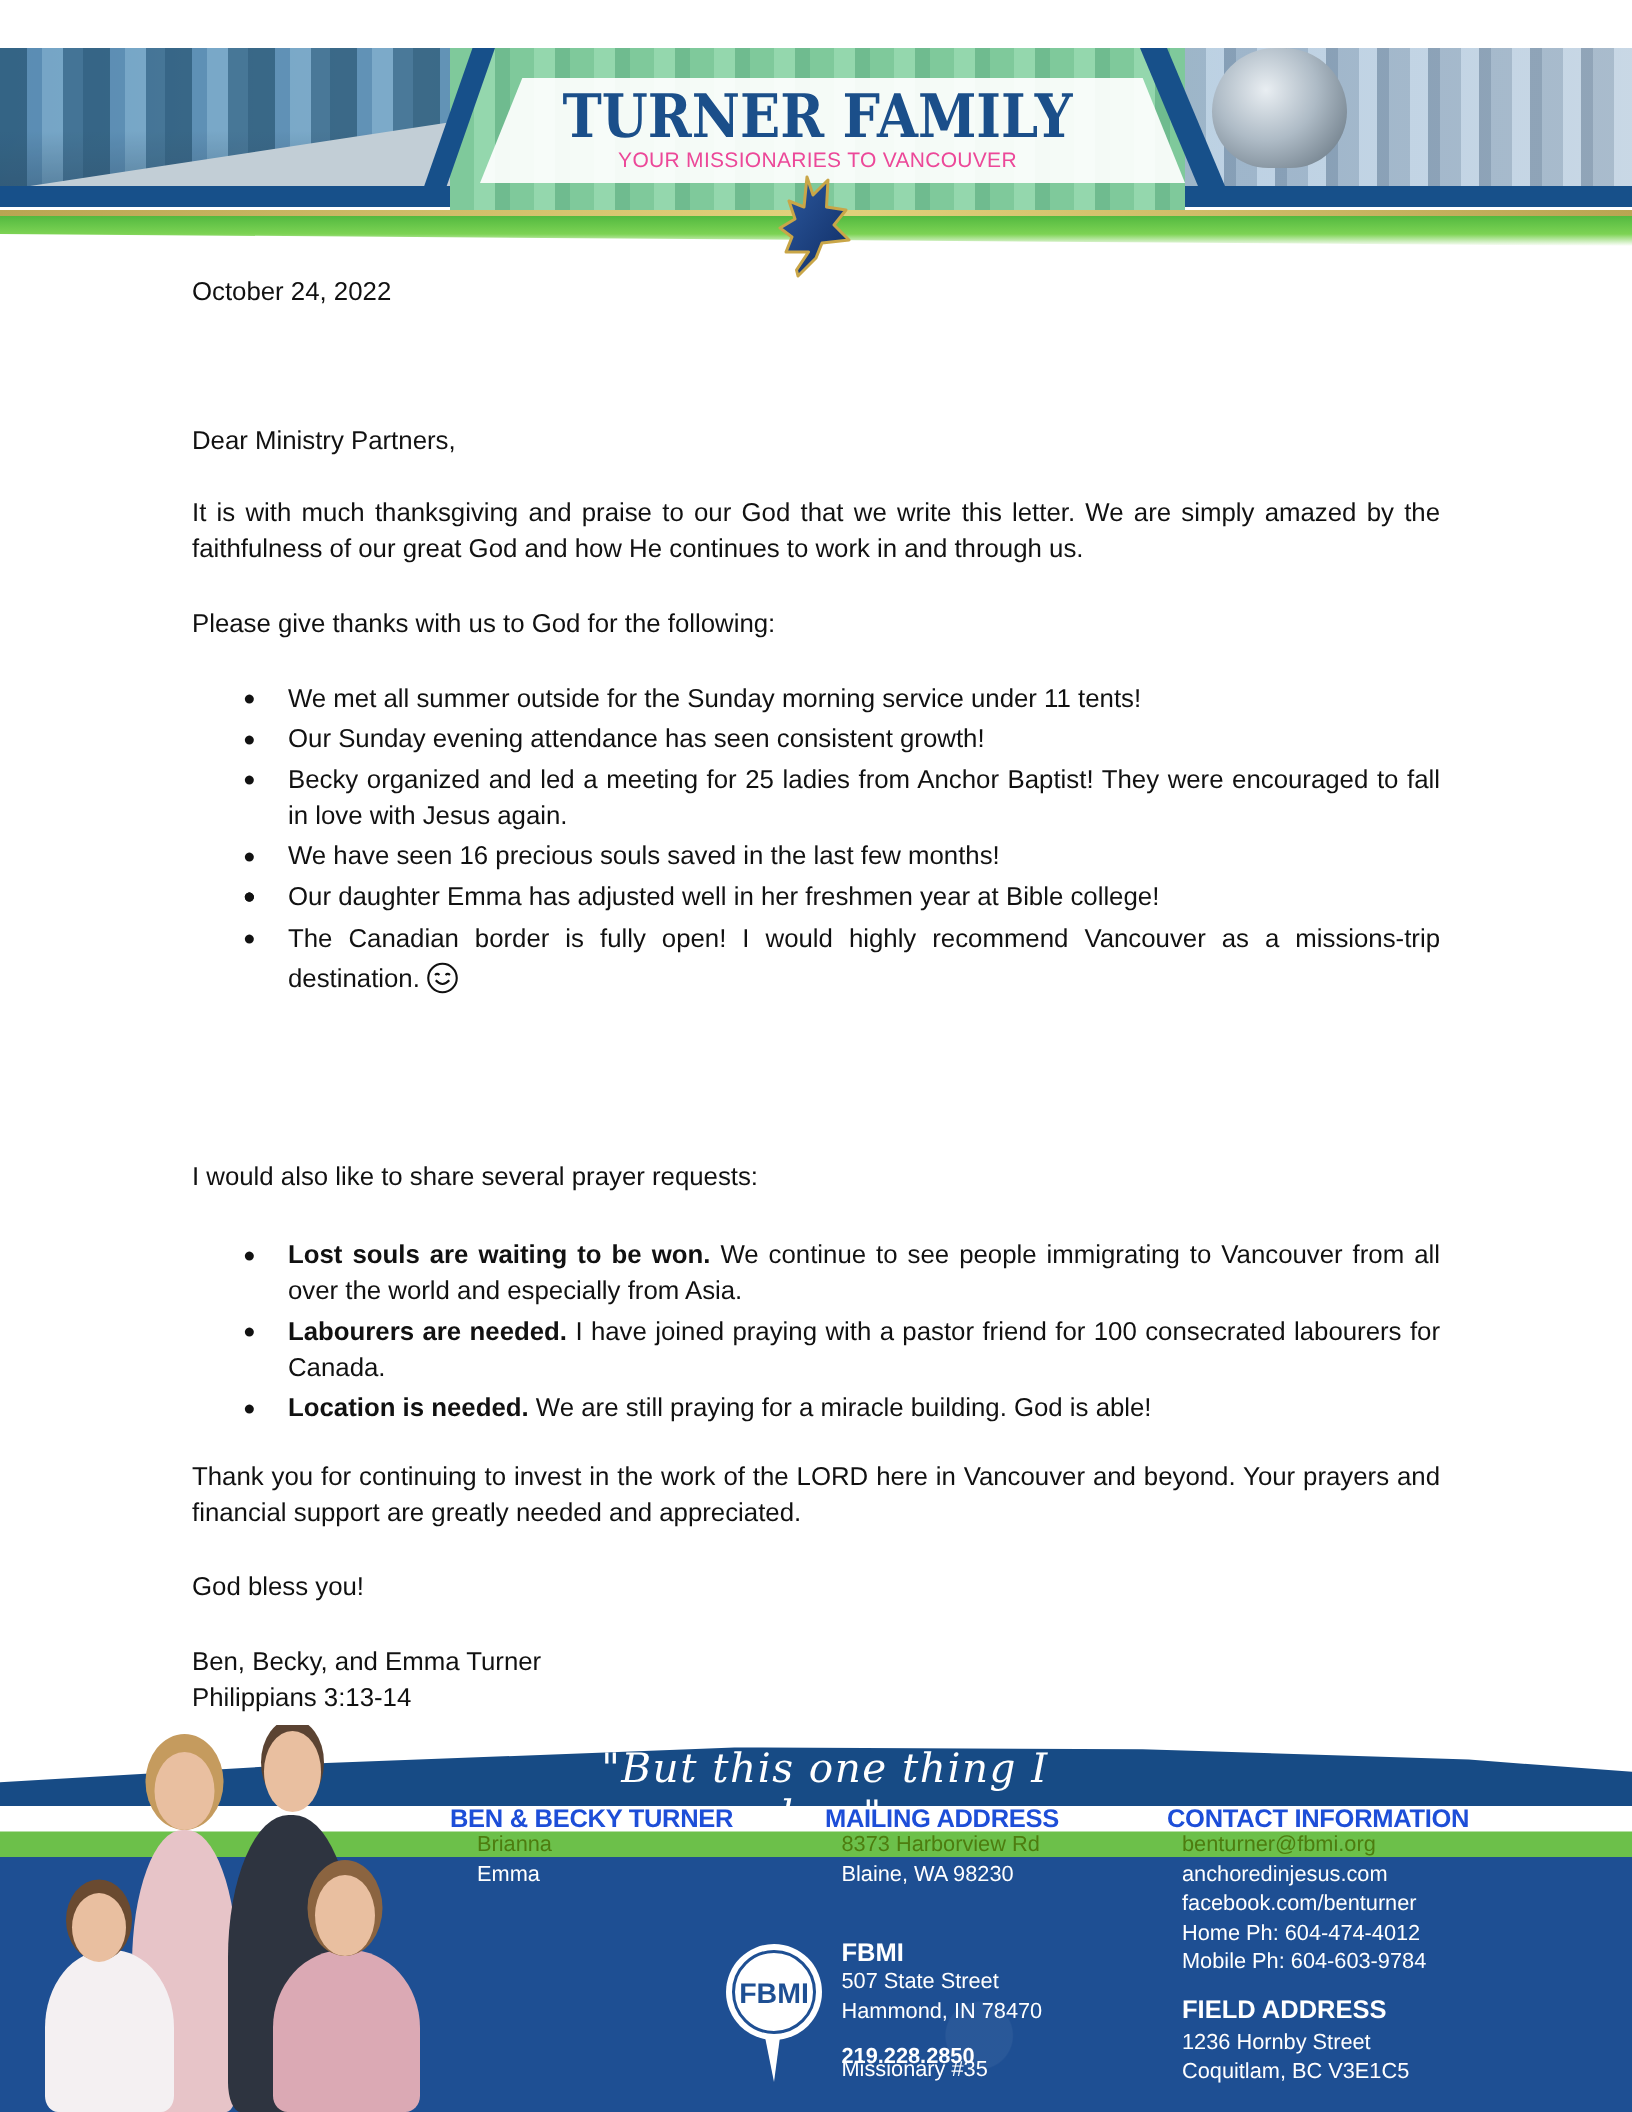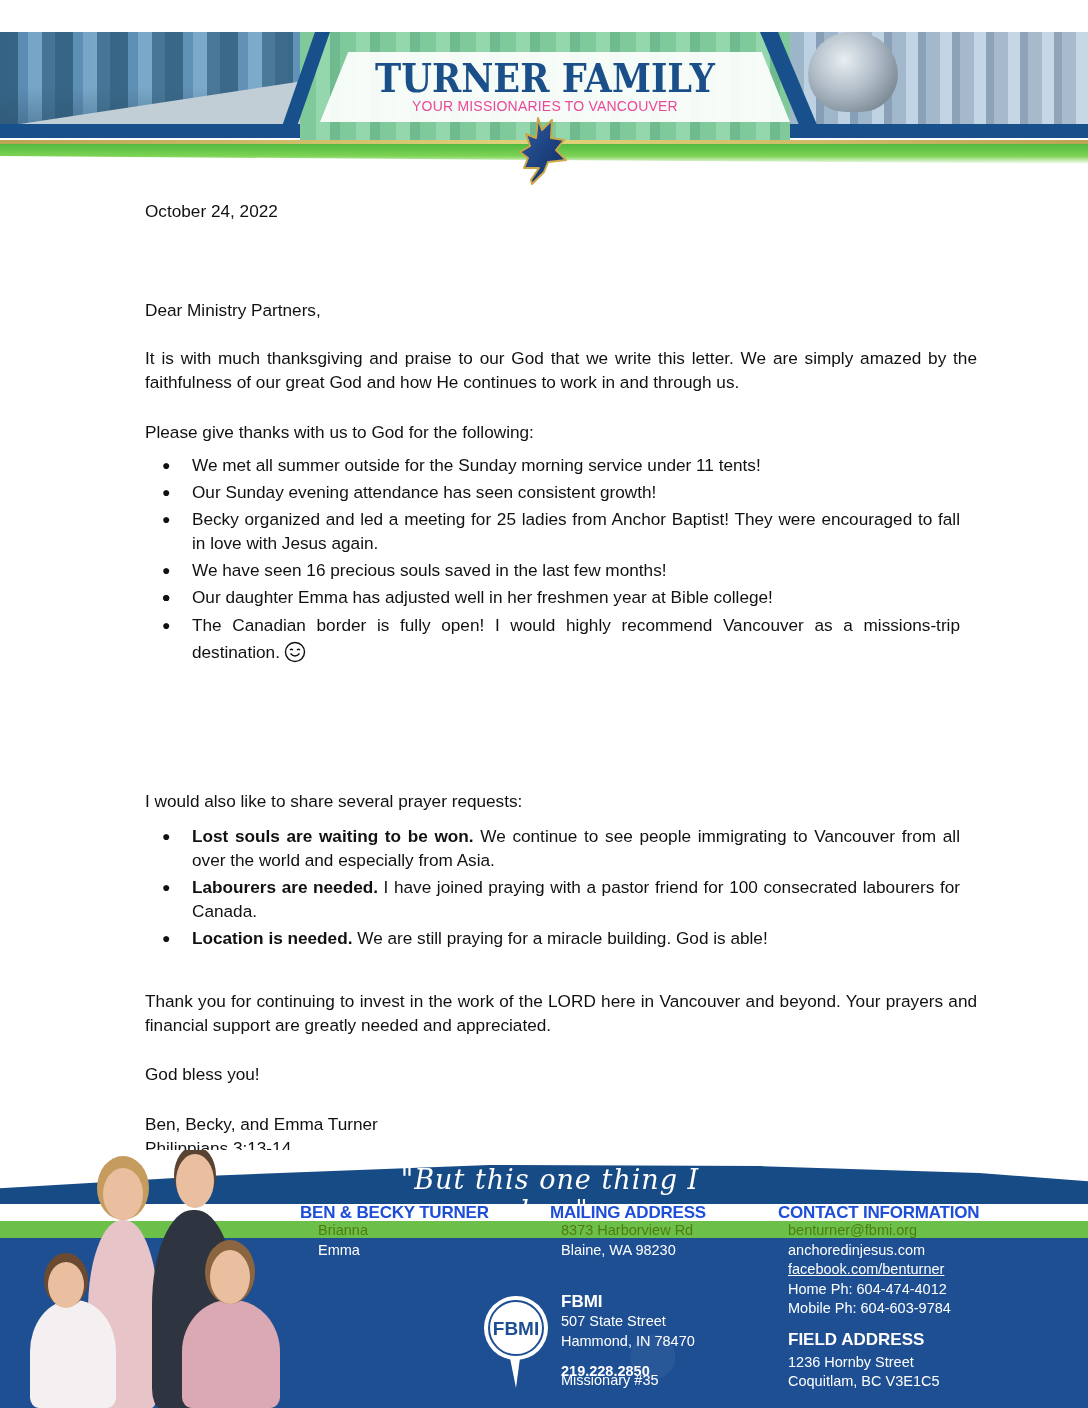--- a/index.html
+++ b/index.html
@@ -37,21 +37,21 @@
                     clip-path: polygon(0 0, 100% 0, 100% 100%, 0 60%); }
   .hdr-title { position: absolute; left: 340px; top: 24px; width: 410px; text-align: center;
                font-family: "DejaVu Serif", "Liberation Serif", serif; font-weight: bold; font-size: 40px;
                letter-spacing: 0px; color: #1b4f8a; line-height: 44px; transform: scaleX(.88); transform-origin: center; }
   .hdr-subtitle { position: absolute; left: 340px; top: 66px; width: 410px; text-align: center;
                   font-family: "Liberation Sans", sans-serif; font-size: 14px; color: #ec4899; letter-spacing: .2px; }
   .hdr-leaf { position: absolute; left: 518px; top: 84px; width: 50px; height: 72px; }
 
   
   .letter { position: absolute; left: 128px; top: 0; width: 832px; font-size: 17.2px; line-height: 24px; color: #111; }
-  .letter p { margin: 17px; position: absolute; left: 0; width: 832px; }
+  .letter p { margin: 0; position: absolute; left: 0; width: 832px; }
   .justify { text-align: justify; }
   .letter ul { list-style: none; margin: 0; padding: 0; position: absolute; left: 0; width: 832px; }
   .letter li { position: relative; padding-left: 64px; text-align: justify; }
   .letter li .bullet { position: absolute; left: 34px; top: 0; font-size: 14px; }
   .letter li + li { margin-top: 3px; }
   .smiley { display: inline-block; width: 22px; height: 22px; vertical-align: -5px; margin-left: 4px; }
   b.lead { font-weight: bold; }
 
   
   .footer { position: absolute; left: 0; top: 1150px; width: 1088px; height: 258px; overflow: hidden; }
@@ -182,20 +182,20 @@
   </svg>
   <div class="ft-subhead" style="left:561px; top:142px;">FBMI</div>
   <div class="ft-line" style="left:561px; top:162px;">507 State Street</div>
   <div class="ft-line" style="left:561px; top:182px;">Hammond, IN  78470</div>
   <div class="ft-line" style="left:561px; top:212px;font-weight:bold;">219.228.2850</div>
   <div class="ft-line" style="left:561px; top:221px;">Missionary #35</div>
 
   <div class="ft-head" style="left:778px;">CONTACT INFORMATION</div>
   <div class="ft-line green" style="left:788px; top:71px;">benturner@fbmi.org</div>
   <div class="ft-line" style="left:788px; top:91px;">anchoredinjesus.com</div>
-  <div class="ft-line" style="left:788px; top:110px;text-decoration:underline;">facebook.com/benturner</div>
+  <div class="ft-line" style="left:788px; top:110px;">facebook.com/benturner</div>
   <div class="ft-line" style="left:788px; top:130px;">Home Ph: 604-474-4012</div>
   <div class="ft-line" style="left:788px; top:149px;">Mobile Ph: 604-603-9784</div>
 
   <div class="ft-subhead" style="left:788px; top:180px;">FIELD ADDRESS</div>
   <div class="ft-line" style="left:788px; top:203px;">1236 Hornby Street</div>
   <div class="ft-line" style="left:788px; top:222px;">Coquitlam, BC  V3E1C5</div>
 </div>
 
 </body></html>

